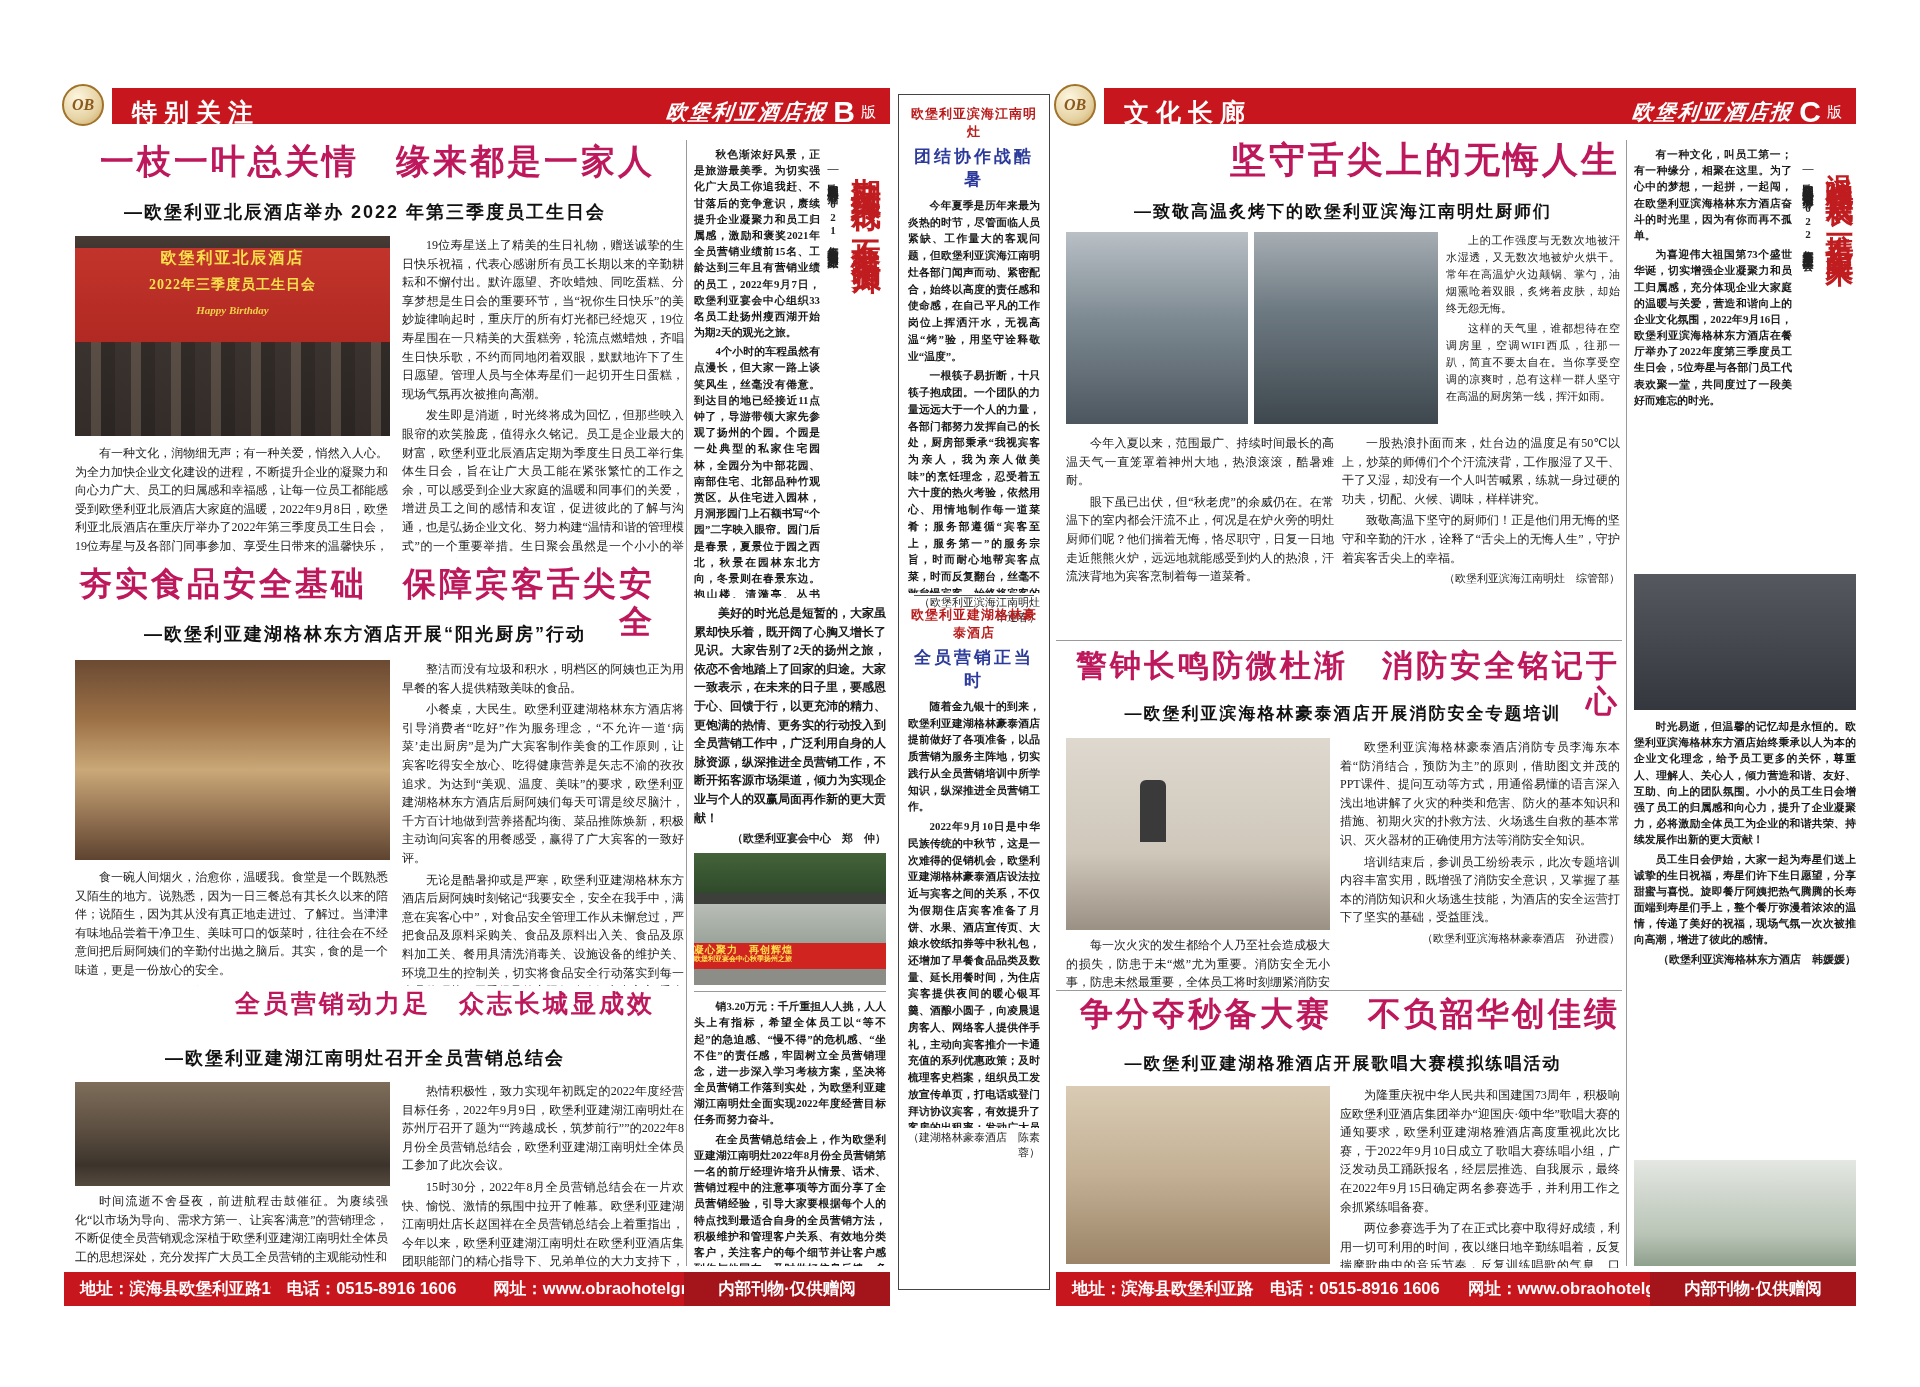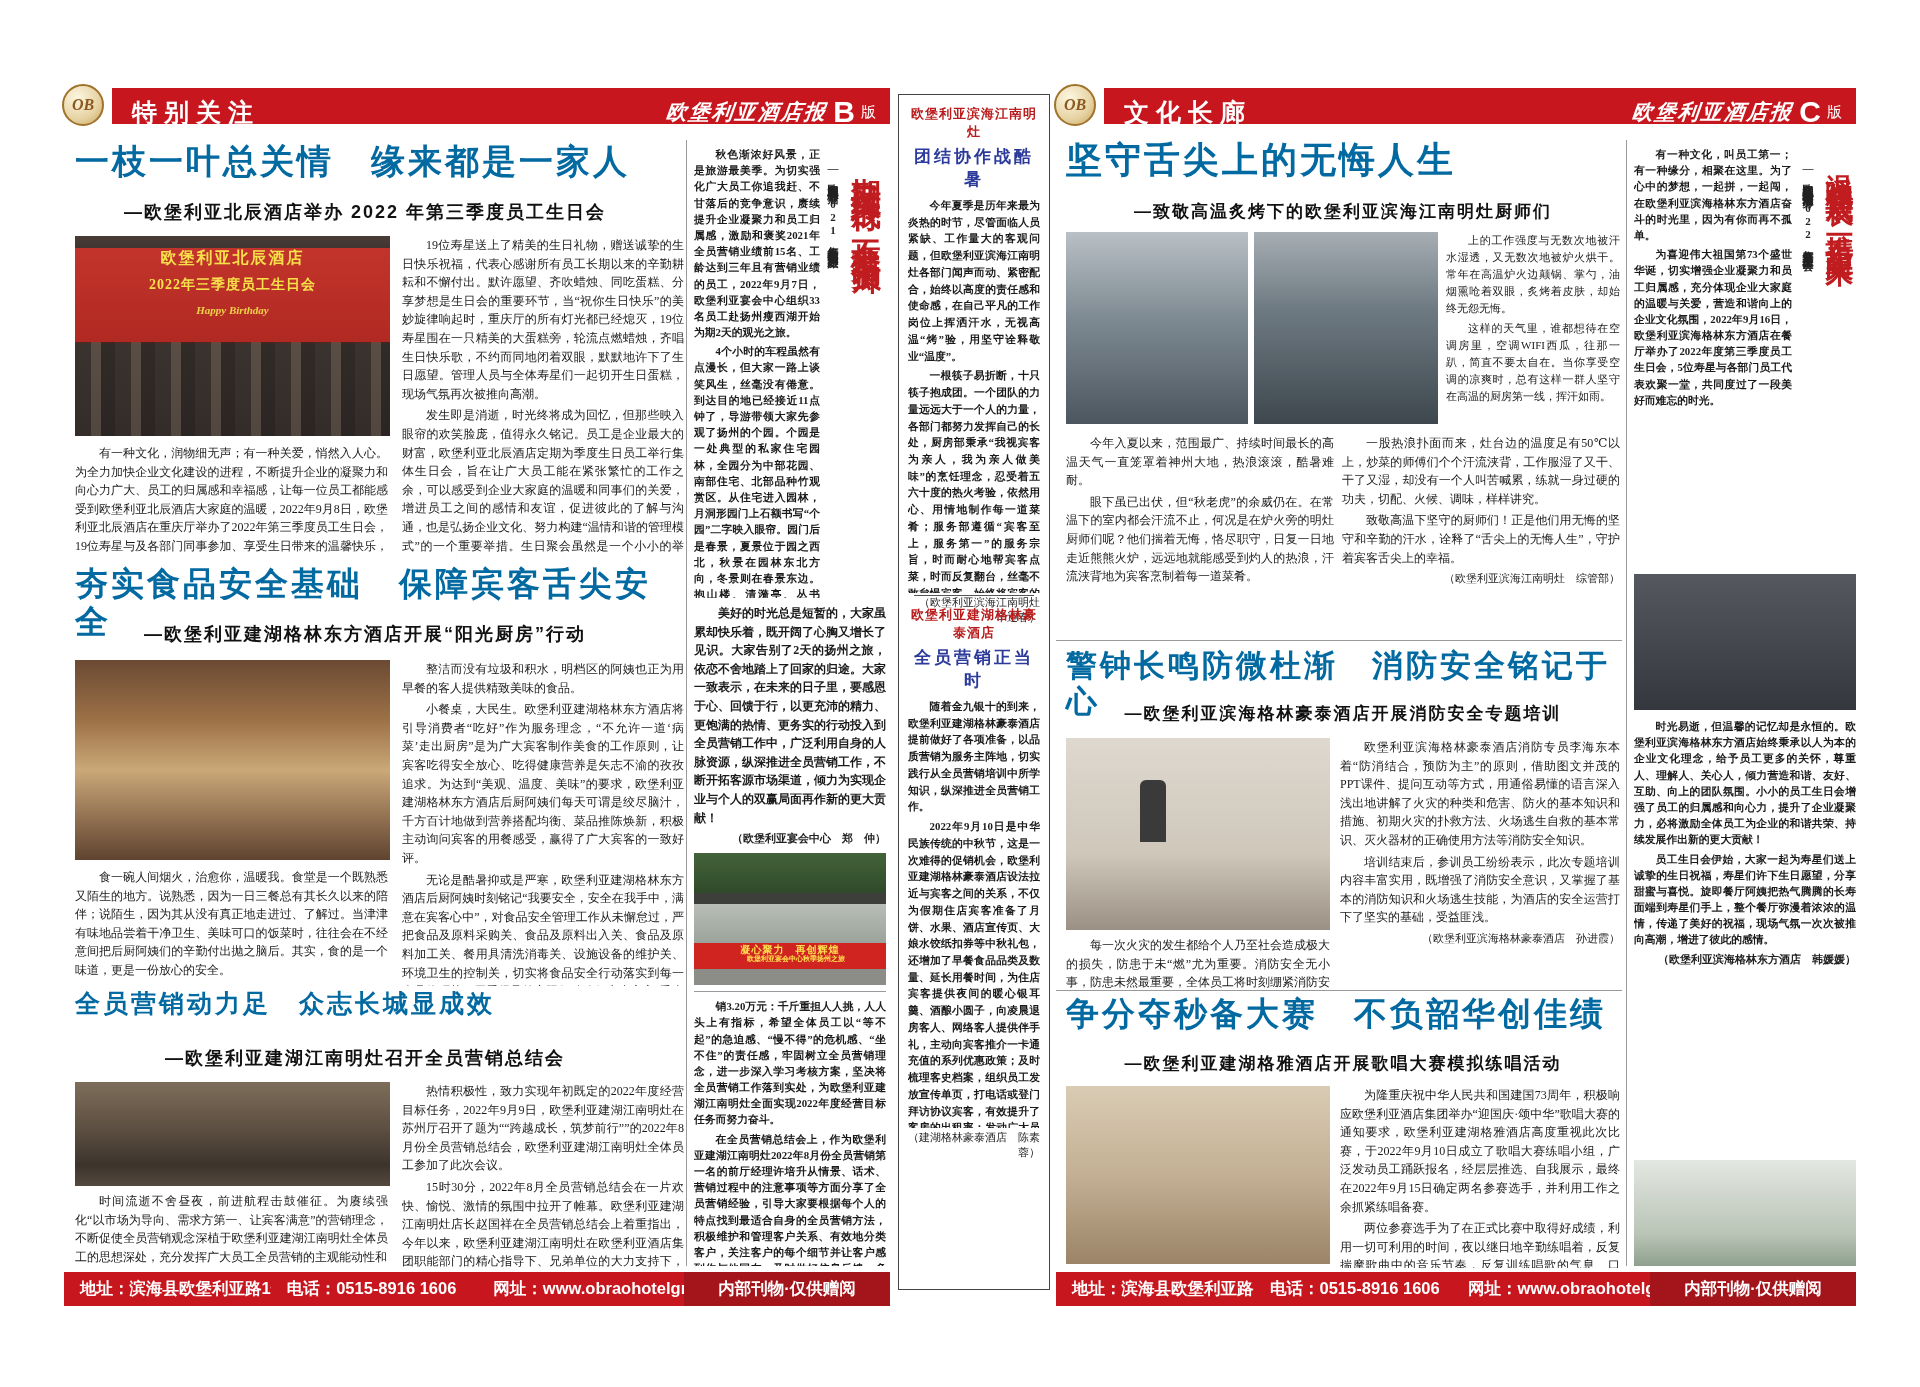--- a/index.html
+++ b/index.html
@@ -13,21 +13,21 @@
   .paper-wrap{display:flex;align-items:center;gap:6px;}
   .paper-name{color:#fff;font-size:21px;font-weight:bold;font-style:italic;transform:skewX(-6deg);letter-spacing:2px;}
   .ed-letter{color:#fff;font-size:30px;font-weight:bold;font-family:"Liberation Sans",sans-serif;line-height:1;}
   .ed-suffix{color:#fff;font-size:15px;}
   .logo{position:absolute;width:42px;height:42px;border-radius:50%;border:2px solid #a0722a;
         background:radial-gradient(circle at 35% 30%,#fdf6e0,#e6d3a4 60%,#caa45c);
         display:flex;align-items:center;justify-content:center;box-sizing:border-box;}
   .logo span{font-style:italic;font-weight:bold;color:#8a5a1e;font-size:16px;}
   .logo-b{left:62px;top:84px;} .logo-c{left:1054px;top:84px;}
   
-  .headline{position:absolute;text-align:left;color:#0369a1;font-weight:bold;letter-spacing:3px;line-height:1.15;}
+  .headline{position:absolute;text-align:right;color:#be185d;font-weight:bold;letter-spacing:3px;line-height:1.15;}
   .subhead{position:absolute;text-align:center;color:#111;font-weight:bold;font-family:"Liberation Sans",sans-serif;letter-spacing:2px;}
   .h-b1{left:75px;top:142px;width:580px;font-size:34px;}
   .s-b1{left:75px;top:200px;width:580px;font-size:18px;}
   .h-b2{left:75px;top:566px;width:580px;font-size:33px;}
   .s-b2{left:75px;top:622px;width:580px;font-size:18px;}
   .h-b3{left:75px;top:990px;width:580px;font-size:25px;}
   .s-b3{left:75px;top:1046px;width:580px;font-size:18px;}
   .h-c1{left:1066px;top:140px;width:554px;font-size:36px;}
   .s-c1{left:1066px;top:200px;width:554px;font-size:17px;}
   .h-c2{left:1066px;top:648px;width:554px;font-size:31px;}
@@ -85,23 +85,23 @@
   .ph-b1 .crowd{position:absolute;bottom:0;width:100%;height:47%;background:repeating-linear-gradient(90deg,#352e2a 0 16px,#5a4e45 16px 26px,#2b2623 26px 40px);opacity:.85;}
   .bn{position:absolute;width:100%;text-align:center;color:#f7e04a;font-weight:bold;}
   .bn1{top:12px;font-size:16px;letter-spacing:2px;}
   .bn2{top:40px;font-size:14px;letter-spacing:1px;}
   .bn3{top:68px;font-size:11px;font-style:italic;color:#f2d24a;}
   .ph-b2{left:75px;top:660px;width:315px;height:200px;background:linear-gradient(180deg,#6b4a33,#9c7146 30%,#caa878 55%,#8a6a4c 82%,#5e4430);}
   .ph-b3{left:75px;top:1082px;width:315px;height:104px;background:linear-gradient(180deg,#7d6d5a,#5d4f41 45%,#3c342c 80%,#55493d);}
   .ph-b4{left:694px;top:760px;width:192px;height:132px;background:#8d8d88;}
   .ph-b4 .trees{position:absolute;top:0;width:100%;height:30%;background:linear-gradient(180deg,#44633a,#2f4a2a);}
   .ph-b4 .gate{position:absolute;top:30%;width:100%;height:38%;background:linear-gradient(180deg,#3c3f3a 0 22%,#b9beb6 22%,#9aa39b);}
-  .ph-b4 .ribbon{position:absolute;top:68%;width:100%;height:20%;background:#cf2420;color:#ffe14d;text-align:center;}
+  .ph-b4 .ribbon{position:absolute;top:68%;width:100%;height:20%;background:#cf2420;color:#ffe14d;}
   .ph-b4 .ribbon .r1{font-size:10px;font-weight:bold;letter-spacing:1px;line-height:1.3;}
-  .ph-b4 .ribbon .r2{font-size:7px;line-height:1;margin-left:12px;}
+  .ph-b4 .ribbon .r2{font-size:7px;line-height:1;}
   .ph-c1a{left:1066px;top:232px;width:182px;height:192px;background:linear-gradient(180deg,#b9c0c6,#7e8a92 45%,#4c565e);}
   .ph-c1b{left:1254px;top:232px;width:184px;height:192px;background:linear-gradient(180deg,#a7aeb4,#6e7a82 40%,#3e474e);}
   .ph-c2{left:1066px;top:738px;width:264px;height:192px;background:linear-gradient(180deg,#ded8cf,#cfc7ba 60%,#9a9184);}
   .ph-c2 .fig{position:absolute;left:28%;top:22%;width:26px;height:62px;background:#3a3a3a;border-radius:6px 6px 0 0;}
   .ph-c3{left:1066px;top:1086px;width:264px;height:178px;background:linear-gradient(180deg,#d9cbb4,#c3b094 50%,#9b8468);}
   .ph-c4a{left:1634px;top:574px;width:222px;height:136px;background:linear-gradient(180deg,#55585e,#34373d);}
   .ph-c4b{left:1634px;top:1160px;width:222px;height:106px;background:linear-gradient(180deg,#e4e7e2,#b9c4b6 70%,#8fa08d);}
   
   .footer{position:absolute;top:1272px;height:34px;background:#c8161e;display:flex;align-items:center;box-sizing:border-box;
           color:#fff;font-weight:bold;font-size:16.5px;font-family:"Liberation Sans",sans-serif;}

